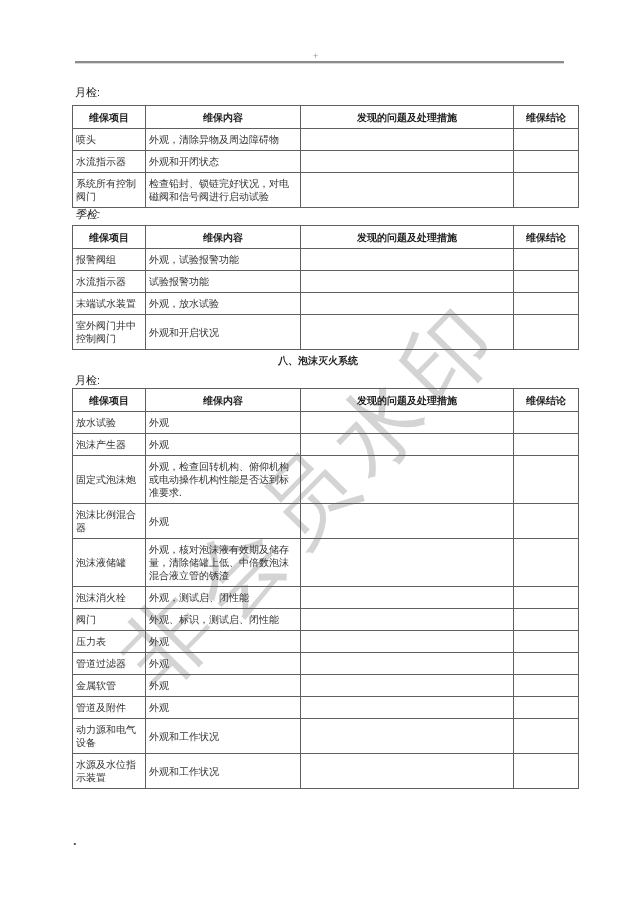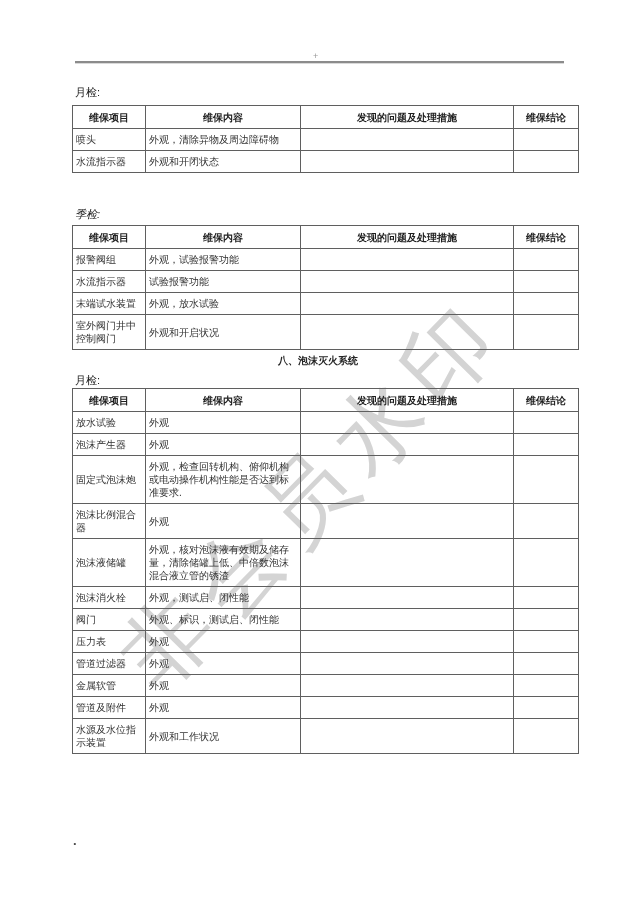--- a/index.html
+++ b/index.html
@@ -134,20 +134,26 @@
           <td class="cell-content">外观，清除异物及周边障碍物</td>
           <td class="cell-problem"></td>
           <td class="cell-conclusion"></td>
         </tr>
         <tr>
           <td class="cell-item">水流指示器</td>
           <td class="cell-content">外观和开闭状态</td>
           <td class="cell-problem"></td>
           <td class="cell-conclusion"></td>
         </tr>
+        <tr>
+          <td class="cell-item">系统所有控制阀门</td>
+          <td class="cell-content">检查铅封、锁链完好状况，对电磁阀和信号阀进行启动试验</td>
+          <td class="cell-problem"></td>
+          <td class="cell-conclusion"></td>
+        </tr>
       </tbody>
     </table>
 
   <div class="sec-label lbl-2">季检:</div>
   <table class="mtable tbl-2">
       <colgroup>
         <col class="col-item">
         <col class="col-content">
         <col class="col-problem">
         <col class="col-result">
@@ -266,20 +272,26 @@
           <td class="cell-problem"></td>
           <td class="cell-conclusion"></td>
         </tr>
         <tr>
           <td class="cell-item">管道及附件</td>
           <td class="cell-content">外观</td>
           <td class="cell-problem"></td>
           <td class="cell-conclusion"></td>
         </tr>
         <tr>
+          <td class="cell-item">动力源和电气设备</td>
+          <td class="cell-content">外观和工作状况</td>
+          <td class="cell-problem"></td>
+          <td class="cell-conclusion"></td>
+        </tr>
+        <tr>
           <td class="cell-item">水源及水位指示装置</td>
           <td class="cell-content">外观和工作状况</td>
           <td class="cell-problem"></td>
           <td class="cell-conclusion"></td>
         </tr>
       </tbody>
     </table>
 
   <div class="bottom-mark">.</div>
 

